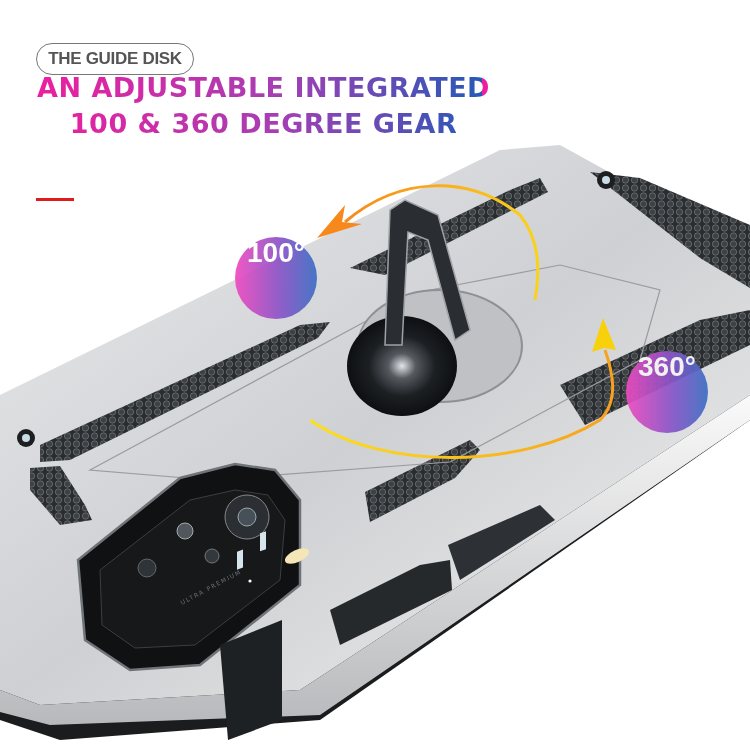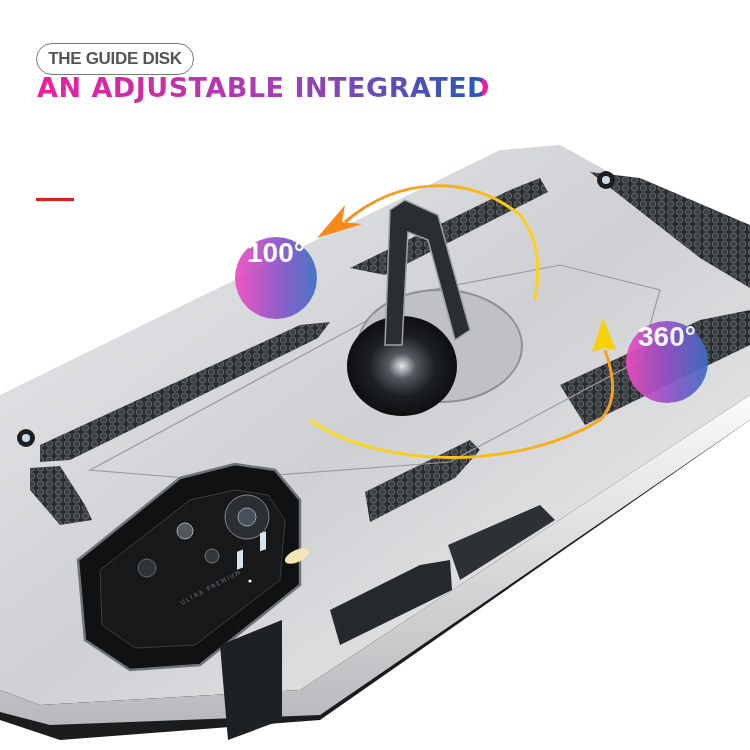--- a/index.html
+++ b/index.html
@@ -7,31 +7,32 @@
   .pill { position:absolute; left:36px; top:20px; width:158px; height:32px; border:1.5px solid #777; border-radius:17px; box-sizing:border-box; display:flex; align-items:center; justify-content:center; font-family:"Liberation Sans", sans-serif; font-weight:bold; font-size:17px; color:#555; letter-spacing:-0.3px;margin-top:23px; }
   .headline { position:absolute; left:37px; top:70px; font-family:"DejaVu Sans", sans-serif; font-weight:bold; font-size:27px; line-height:36px; letter-spacing:0.5px; }
   .headline span { display:block; background:linear-gradient(90deg,#ec1f9f 0%,#a43fb4 55%,#2659b8 100%); -webkit-background-clip:text; background-clip:text; color:transparent; white-space:nowrap;text-align:center; }
   .headline .l1 { background-size:445px 100%; }
   .headline .l2 { background-size:445px 100%; }
   .headline .l3 { background-size:445px 100%; }
   .redbar { position:absolute; left:36px; top:198px; width:38px; height:3px; background:#e01b1b; }
   svg.scene { position:absolute; left:0; top:0; }
   .badge { position:absolute; border-radius:50%; display:flex; align-items:flex-start; justify-content:center; color:#fff; font-family:"Liberation Sans", sans-serif; font-weight:bold; font-size:28px; background:linear-gradient(90deg,#ef4cc1 0%,#8a55c8 55%,#3d6fc4 100%); opacity:0.93; }
   .b100 { left:235px; top:237px; width:82px; height:82px; }
-  .b360 { left:626px; top:321px; width:82px; height:82px; }
+  .b360 { left:626px; top:351px; width:82px; height:82px; }
 </style>
 </head>
 <body>
 
 <div class="pill">
     <span>THE GUIDE DISK</span>
   </div>
 
 <div class="headline">
   <span class="l1">AN ADJUSTABLE INTEGRATED</span>
+  <span class="l2">100 &amp; 360 DEGREE GEAR</span>
 </div>
 <div class="redbar"></div>
 
 <svg class="scene" width="750" height="750" viewBox="0 0 750 750">
   <defs>
     <linearGradient id="silver" x1="0" y1="0" x2="1" y2="1">
       <stop offset="0" stop-color="#e9eaec"></stop>
       <stop offset="0.5" stop-color="#cfd0d3"></stop>
       <stop offset="1" stop-color="#f2f2f3"></stop>
     </linearGradient>

